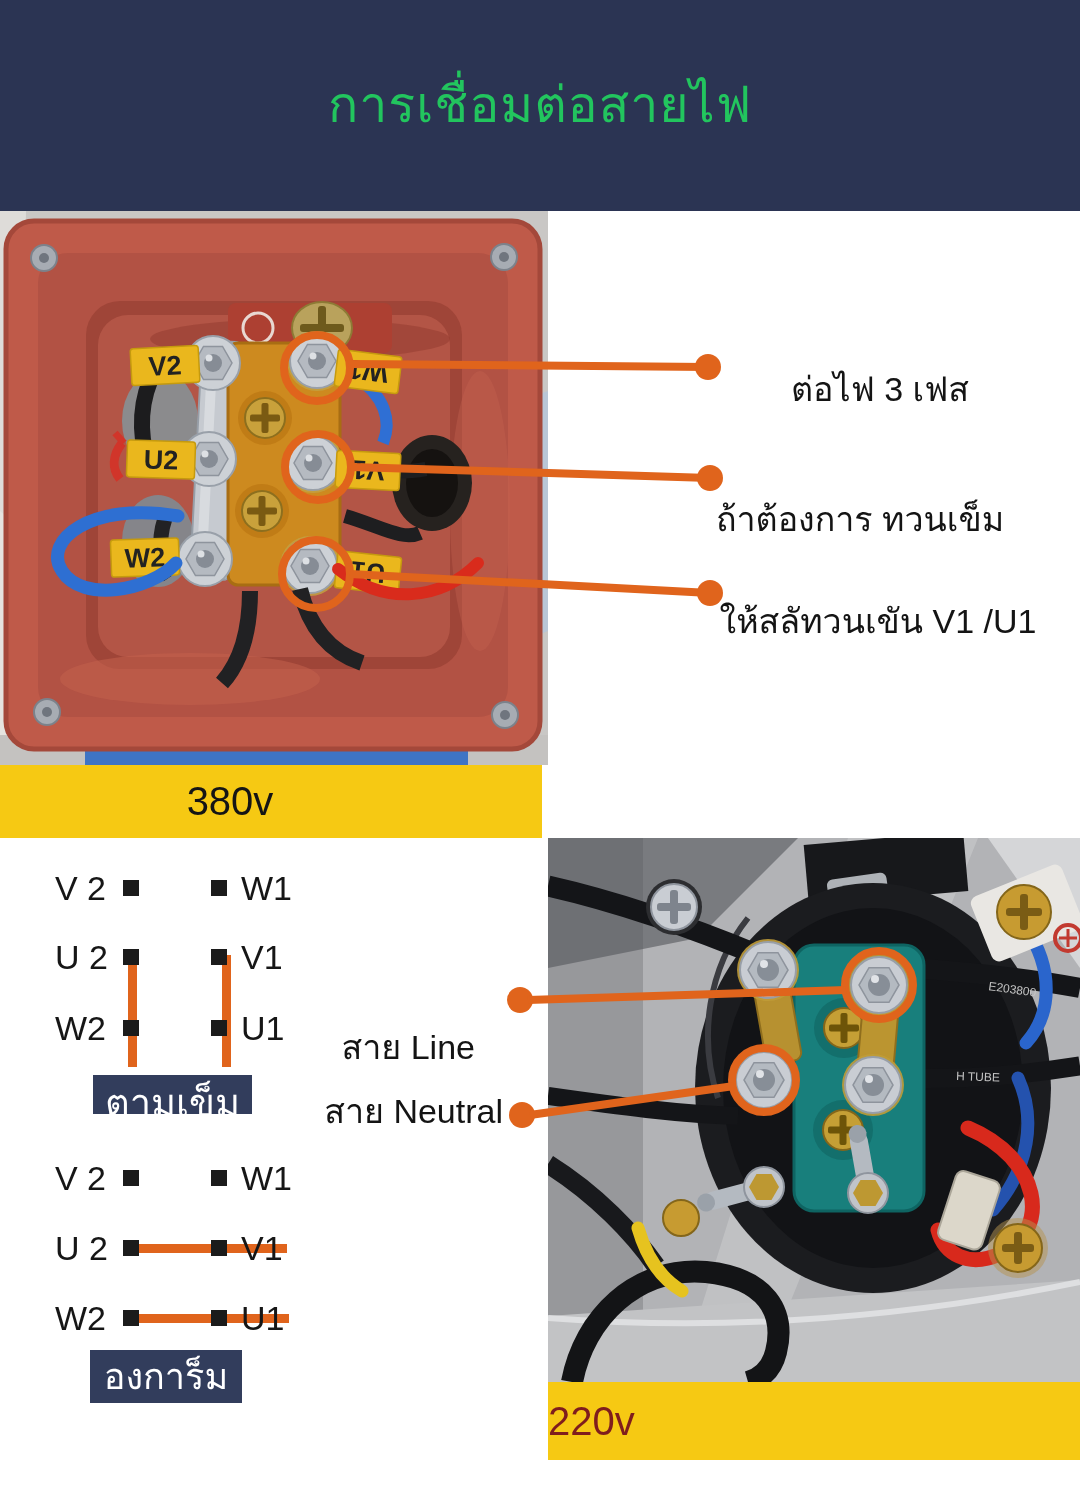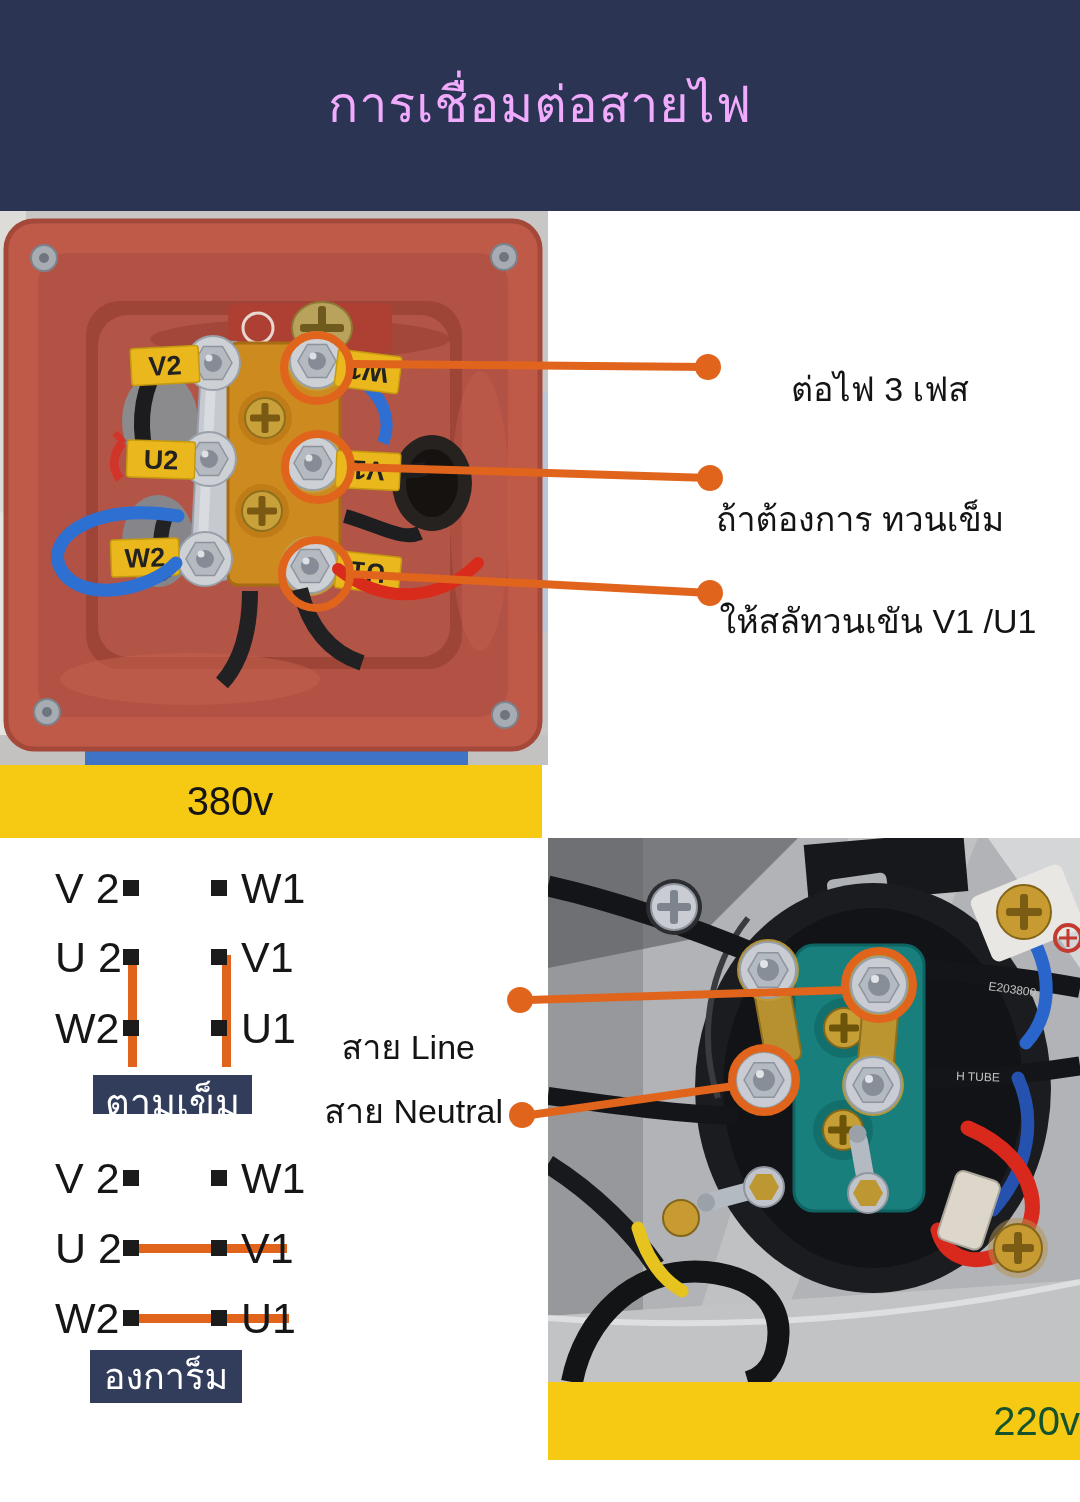--- a/index.html
+++ b/index.html
@@ -2,41 +2,41 @@
 <html><head>
 <meta charset="utf-8">
 <style>
   html,body{margin:0;padding:0}
   body{width:1080px;height:1502px;position:relative;background:#ffffff;overflow:hidden;
        font-family:"Liberation Sans",sans-serif;color:#1b1b1b}
   .abs{position:absolute}
   
   #header{left:0;top:0;width:1080px;height:211px;background:#2b3453;z-index:3}
   #title{position:absolute;left:0;top:0;width:100%;height:211px;line-height:211px;
-         text-align:center;color:#f0abfc;font-size:50px;font-weight:500;letter-spacing:1px}
+         text-align:center;color:#22c55e;font-size:50px;font-weight:500;letter-spacing:1px}
   
   #photo380{left:0;top:211px;width:548px;height:554px;z-index:1}
   #photo220{left:548px;top:838px;width:532px;height:544px;z-index:1}
   
   .capbar{position:absolute;background:#f6c913;z-index:2}
   #cap380{left:0;top:765px;width:542px;height:73px}
   #cap380 .captext{position:absolute;left:0;top:0;width:460px;text-align:center;line-height:73px;font-size:40px;color:#151515}
   #cap220{left:548px;top:1382px;width:532px;height:78px}
-  #cap220 .captext{position:absolute;left:0;top:0;width:532px;text-align:right;line-height:78px;font-size:40px;color:#14532d}
+  #cap220 .captext{position:absolute;left:0;top:0;width:532px;text-align:left;line-height:78px;font-size:40px;color:#7f1d1d}
   
   .callout{position:absolute;z-index:6;font-size:34px;line-height:46px;text-align:center;color:#141414}
   #co1{left:700px;top:366px;width:360px}
   #co2{left:670px;top:496px;width:380px}
   #co3{left:680px;top:598px;width:396px}
   .sideLabel{position:absolute;z-index:6;font-size:34px;line-height:42px;text-align:right;color:#141414}
   #lblLine{left:275px;top:1026px;width:200px}
   #lblNeutral{left:275px;top:1090px;width:228px}
   
   .dgrow{position:absolute;left:55px;height:44px;display:flex;align-items:center;
-         font-size:43px;color:#161616;z-index:4;white-space:nowrap}
+         font-size:34px;color:#161616;z-index:4;white-space:nowrap}
   .ll{display:inline-block;width:64px}
   .sq{display:inline-block;width:16px;height:16px;background:#1b1b1b;margin-left:4px}
   .sq2{margin-left:72px}
   .rl{margin-left:14px}
   .vline{position:absolute;width:9px;background:#e0641c;z-index:3}
   .hline{position:absolute;height:9px;background:#e0641c;z-index:3}
   #vl1{left:128px;top:955px;height:112px}
   #vl2{left:222px;top:955px;height:112px}
   #hl1{left:133px;top:1244px;width:154px}
   #hl2{left:131px;top:1314px;width:158px}

